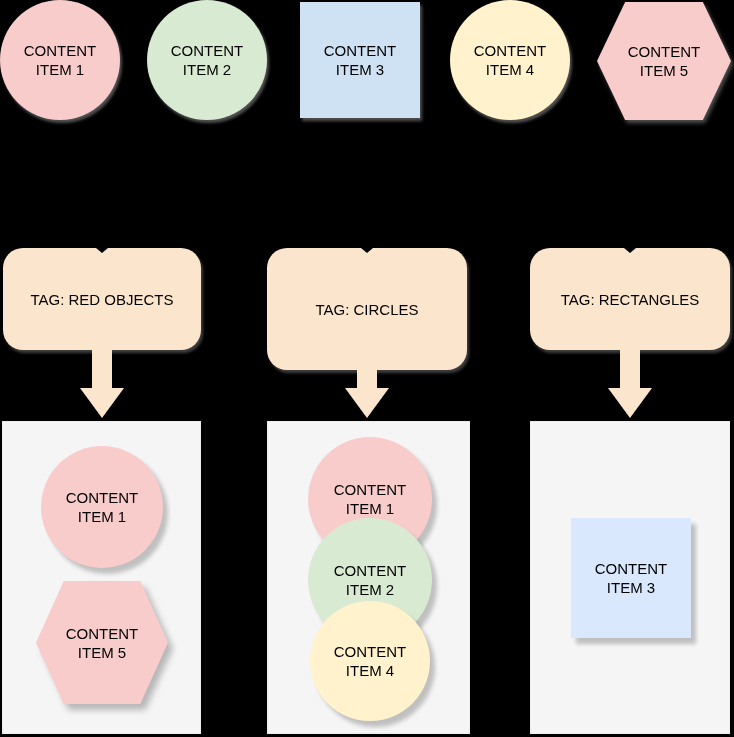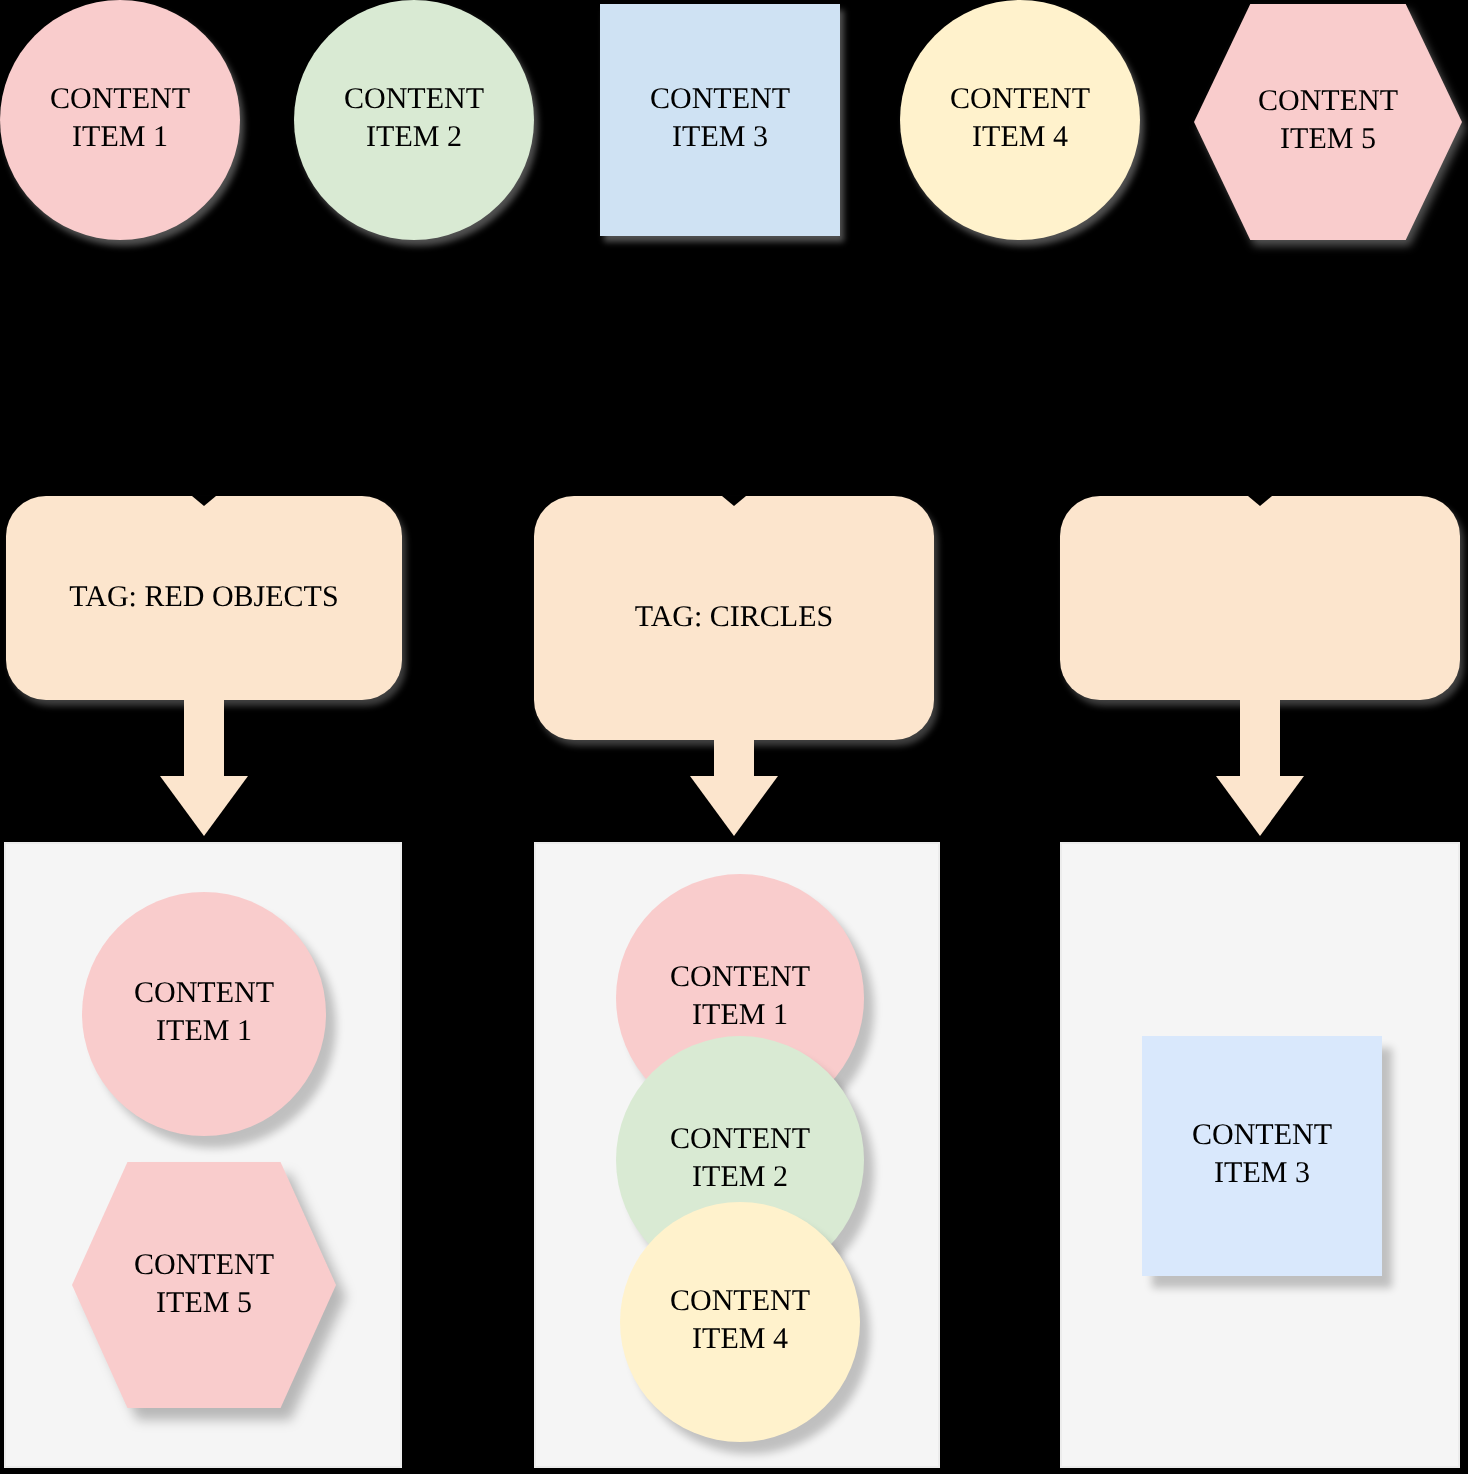--- a/index.html
+++ b/index.html
@@ -1,18 +1,18 @@
 <!DOCTYPE html>
 <html><head>
 <meta charset="utf-8">
 <style>
   html,body { margin:0; padding:0; background:#000; }
   #canvas {
     position:relative; width:734px; height:737px; background:#000000;
-    font-family:Liberation Serif, serif; color:#000;
+    font-family:Liberation Sans, sans-serif; color:#000;
     overflow:hidden;
   }
   .shape {
     position:absolute; display:flex; align-items:center; justify-content:center;
     text-align:center; font-size:15px; line-height:19px;
   }
   .circle { border-radius:50%; }
   .hex-wrap { position:absolute; }
   .hex {
     width:100%; height:100%;
@@ -101,20 +101,21 @@
   <div class="arrow-head" style="left:80px;top:388px;"></div>
 
   <div class="tag-box" style="left:267px;top:248px;width:200px;height:122px;">
     <span>TAG: CIRCLES</span>
     <div class="notch"></div>
   </div>
   <div class="arrow-stem" style="left:357px;top:350px;height:40px;"></div>
   <div class="arrow-head" style="left:345px;top:388px;"></div>
 
   <div class="tag-box" style="left:530px;top:248px;width:200px;height:102px;">
+    <span>TAG: RECTANGLES</span>
     <div class="notch"></div>
   </div>
   <div class="arrow-stem" style="left:620px;top:350px;height:40px;"></div>
   <div class="arrow-head" style="left:608px;top:388px;"></div>
 
   <div class="container-box" style="left:2px;top:421px;width:199px;height:313px;">
     <div class="shape circle fill-pink shadow-in" style="left:38px;top:24px;width:122px;height:122px;">
       <div>
         <div>CONTENT</div>
         <div>ITEM 1</div>

